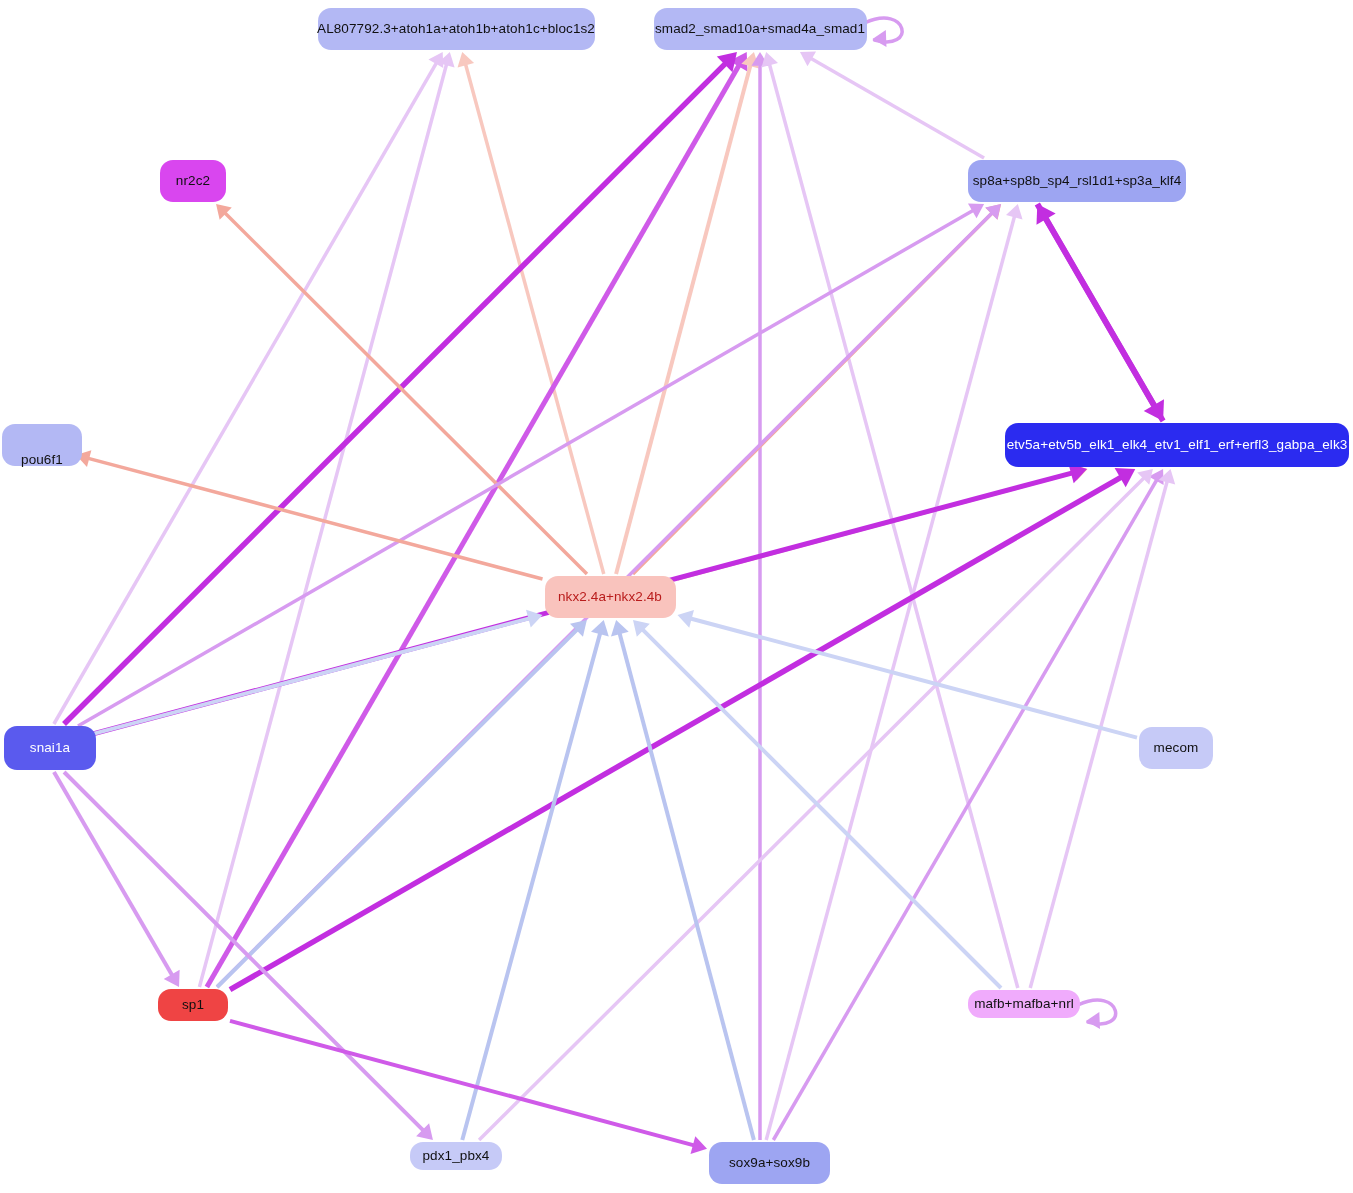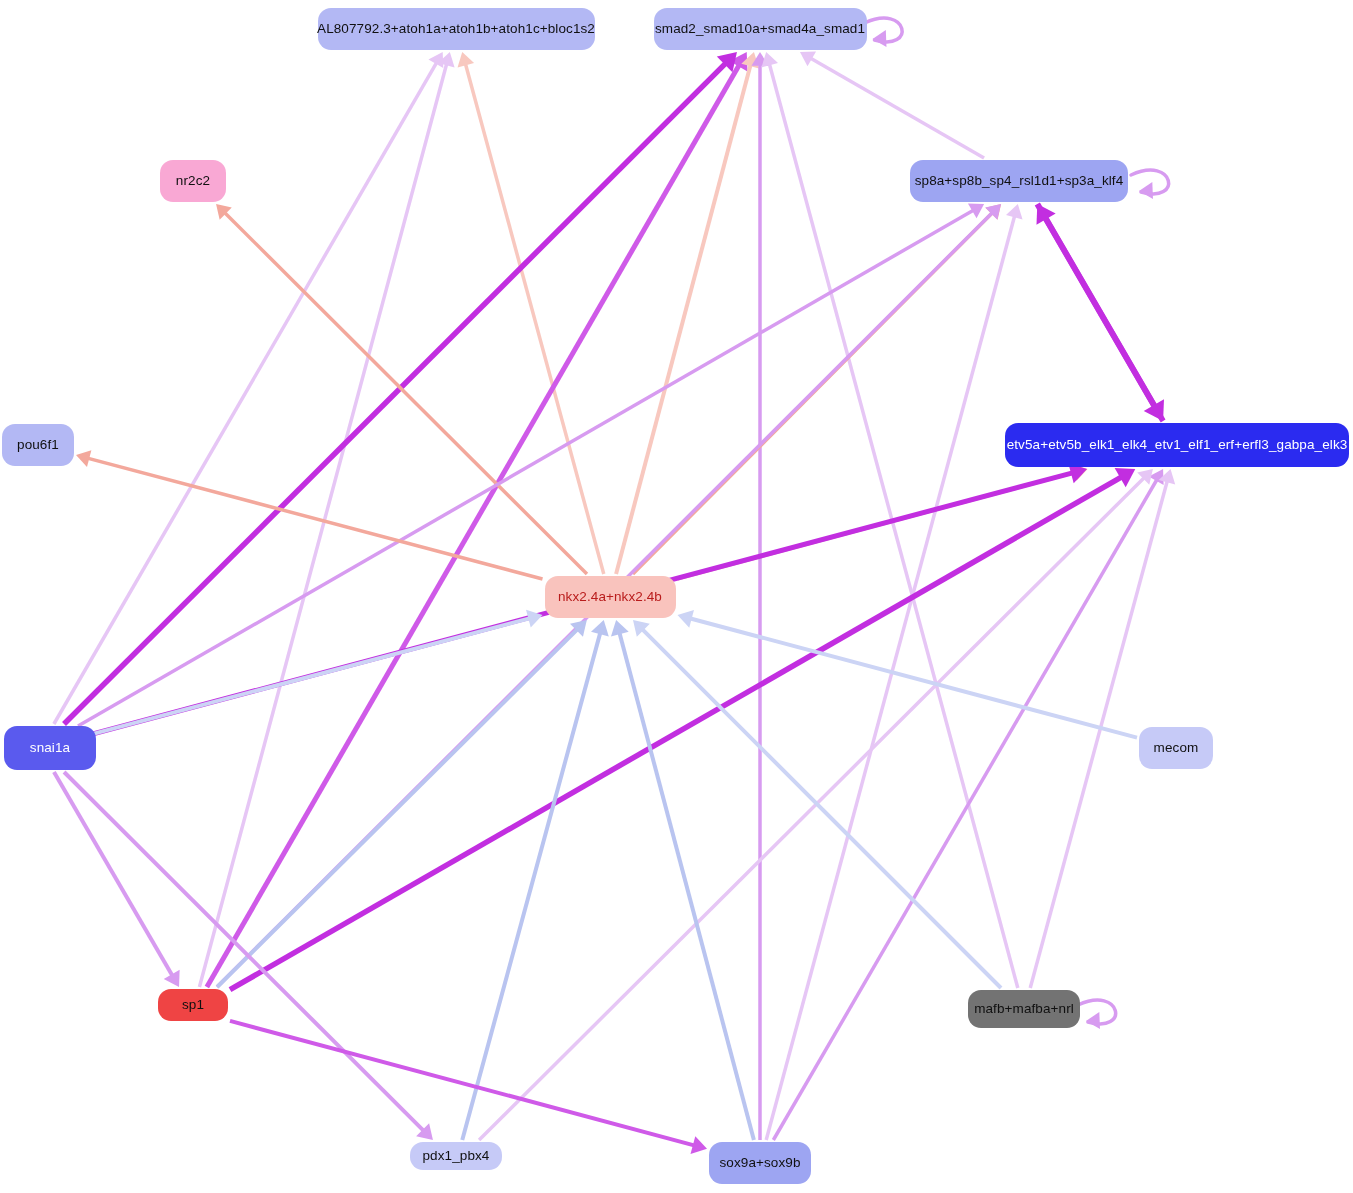--- a/index.html
+++ b/index.html
@@ -118,46 +118,46 @@
       <path d="M 707 1148.7918871252205 L 690.5157359127626 1153.8976718349602 L 695.28013557785 1136.1252072947984 Z" fill="#cf5ae8"></path>
       <path d="M 1078 1005 C 1122 985, 1130 1034, 1088 1022" fill="none" stroke="#d79bf0" stroke-width="3.5" stroke-linecap="round"></path>
       <path d="M 1086 1021 L 1099.3103510116996 1011.9067233108551 L 1099.9694790557353 1029.044052455782 Z" fill="#d79bf0"></path>
     </svg>
 <div class="node" style="left: 317.5px; top: 8px; width: 277px; height: 42px; background: rgb(179, 184, 244); color: rgb(16, 16, 16);">
       <span class="node-label">AL807792.3+atoh1a+atoh1b+atoh1c+bloc1s2</span>
     </div>
     <div class="node" style="left: 653.5px; top: 8px; width: 213px; height: 42px; background: rgb(179, 184, 244); color: rgb(16, 16, 16); justify-content: center;">
       <span class="node-label">smad2_smad10a+smad4a_smad1</span>
     </div>
-    <div class="node" style="left: 160px; top: 160px; width: 66px; height: 42px; background: #f9a8d4; color: rgb(16, 16, 16);">
+    <div class="node" style="left: 160px; top: 160px; width: 66px; height: 42px; background: #d946ef; color: rgb(16, 16, 16);">
       <span class="node-label">nr2c2</span>
     </div>
-    <div class="node" style="left: 910px; top: 160px; width: 218px; height: 42px; background: rgb(157, 165, 242); color: rgb(16, 16, 16);">
+    <div class="node" style="left: 968px; top: 160px; width: 218px; height: 42px; background: rgb(157, 165, 242); color: rgb(16, 16, 16);">
       <span class="node-label">sp8a+sp8b_sp4_rsl1d1+sp3a_klf4</span>
     </div>
-    <div class="node" style="left: 2px; top: 424px; width: 72px; height: 42px; background: rgb(179, 184, 244); color: rgb(16, 16, 16);">
+    <div class="node" style="left: 2px; top: 424px; width: 80px; height: 42px; background: rgb(179, 184, 244); color: rgb(16, 16, 16); align-items: flex-end;">
       <span class="node-label">pou6f1</span>
     </div>
     <div class="node" style="left: 1005px; top: 423px; width: 344px; height: 44px; background: rgb(43, 43, 240); color: rgb(255, 255, 255); text-align: center;">
       <span class="node-label">etv5a+etv5b_elk1_elk4_etv1_elf1_erf+erfl3_gabpa_elk3</span>
     </div>
     <div class="node" style="left: 544.5px; top: 576px; width: 131px; height: 42px; background: rgb(249, 195, 189); color: #b91c1c;">
       <span class="node-label">nkx2.4a+nkx2.4b</span>
     </div>
     <div class="node" style="left: 4px; top: 726px; width: 92px; height: 44px; background: rgb(90, 90, 238); color: rgb(255, 255, 255);">
       <span class="node-label">snai1a</span>
     </div>
     <div class="node" style="left: 1139px; top: 727px; width: 74px; height: 42px; background: rgb(198, 202, 247); color: rgb(16, 16, 16); text-align: right;">
       <span class="node-label">mecom</span>
     </div>
     <div class="node" style="left: 158px; top: 989px; width: 70px; height: 32px; background: #ef4444; color: rgb(16, 16, 16);">
       <span class="node-label">sp1</span>
     </div>
-    <div class="node" style="left: 968px; top: 990px; width: 112px; height: 38px; background: #737373; color: rgb(16, 16, 16);">
+    <div class="node" style="left: 968px; top: 990px; width: 112px; height: 28px; background: #f0abfc; color: rgb(16, 16, 16);">
       <span class="node-label">mafb+mafba+nrl</span>
     </div>
     <div class="node" style="left: 410px; top: 1142px; width: 92px; height: 28px; background: rgb(198, 202, 247); color: rgb(16, 16, 16);">
       <span class="node-label">pdx1_pbx4</span>
     </div>
-    <div class="node" style="left: 709px; top: 1142px; width: 102px; height: 42px; background: rgb(157, 165, 242); color: rgb(16, 16, 16);">
+    <div class="node" style="left: 709px; top: 1142px; width: 121px; height: 42px; background: rgb(157, 165, 242); color: rgb(16, 16, 16);">
       <span class="node-label">sox9a+sox9b</span>
     </div>
   </div>
 
 </body></html>

